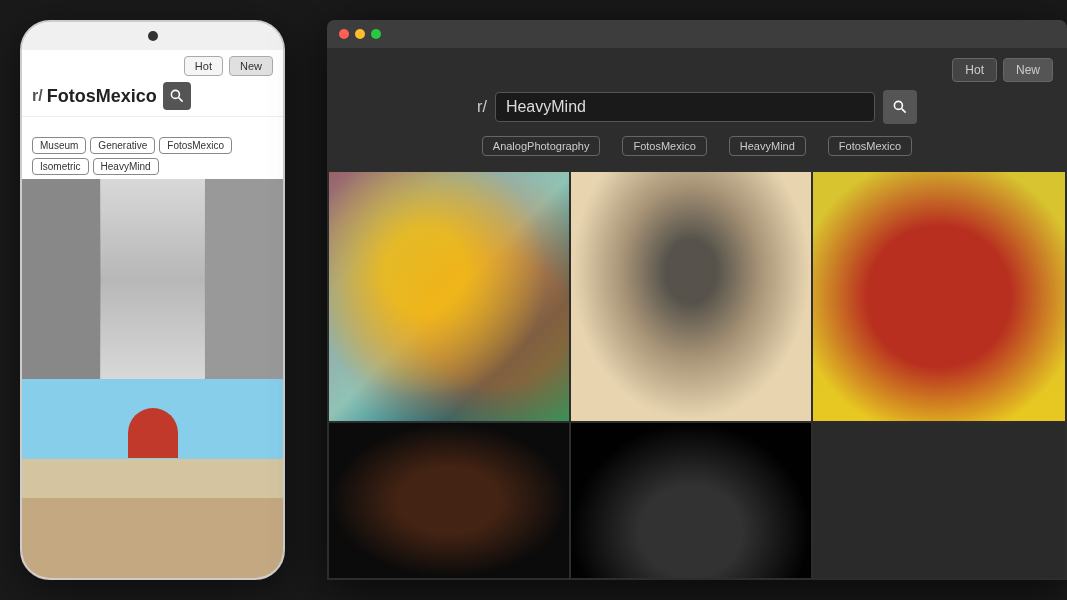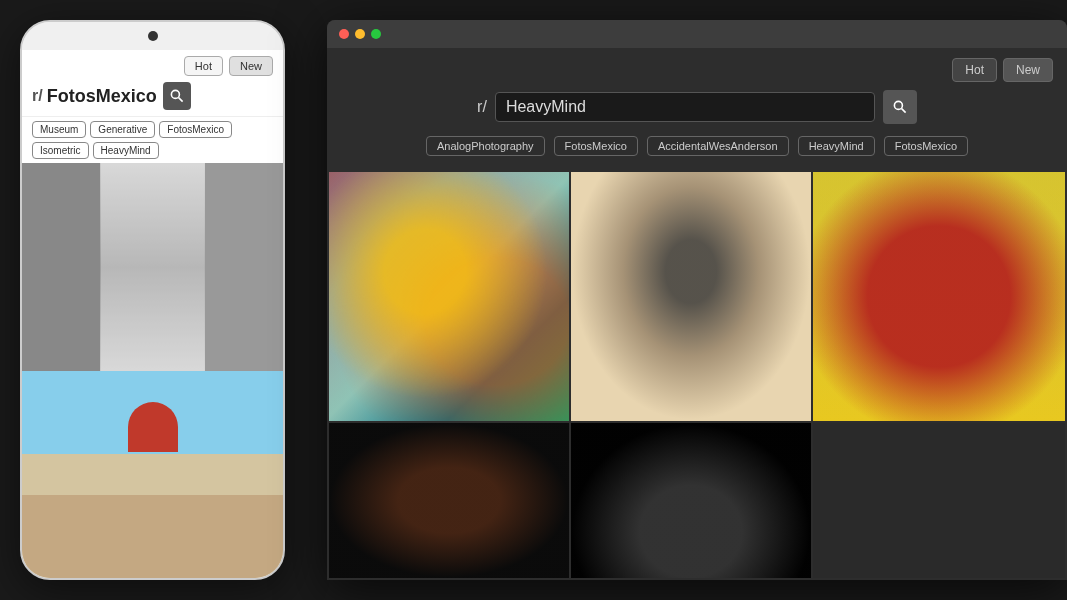--- a/index.html
+++ b/index.html
@@ -125,20 +125,21 @@
       cursor: pointer;
       color: #fff;
       font-size: 13px;
     }
 
     .phone-tags {
       display: flex;
       flex-wrap: wrap;
       gap: 4px;
       padding: 4px 10px;
+      margin-top: 16px;
     }
 
     .phone-tag {
       border: 1px solid #888;
       border-radius: 4px;
       padding: 2px 7px;
       font-size: 10px;
       color: #333;
       cursor: pointer;
     }
@@ -328,21 +329,21 @@
       align-items: center;
       justify-content: center;
       cursor: pointer;
       color: #fff;
       font-size: 16px;
     }
 
     .browser-tags {
       display: flex;
       flex-wrap: wrap;
-      gap: 9px;
+      gap: 22px;
       justify-content: center;
       padding: 4px 0;
       align-items: center;
     }
 
     .browser-tag {
       border: 1px solid #666;
       border-radius: 4px;
       padding: 3px 10px;
       font-size: 11px;
@@ -540,21 +541,20 @@
             <svg class="search-icon-svg" viewBox="0 0 20 20">
               <circle cx="8" cy="8" r="5"></circle>
               <line x1="12" y1="12" x2="17" y2="17"></line>
             </svg>
           </div>
         </div>
 
         <div class="browser-tags">
           <span class="browser-tag">AnalogPhotography</span>
           <span class="browser-tag">FotosMexico</span>
-          <span class="browser-tag">AccidentalWesAnderson</span>
           <span class="browser-tag">HeavyMind</span>
           <span class="browser-tag">FotosMexico</span>
         </div>
       </div>
 
       <div class="browser-images">
 
         <div class="browser-img-col col-1">
           <div class="browser-img top-row img-colorful"></div>
           <div class="browser-img bottom-row img-dark1"></div>

